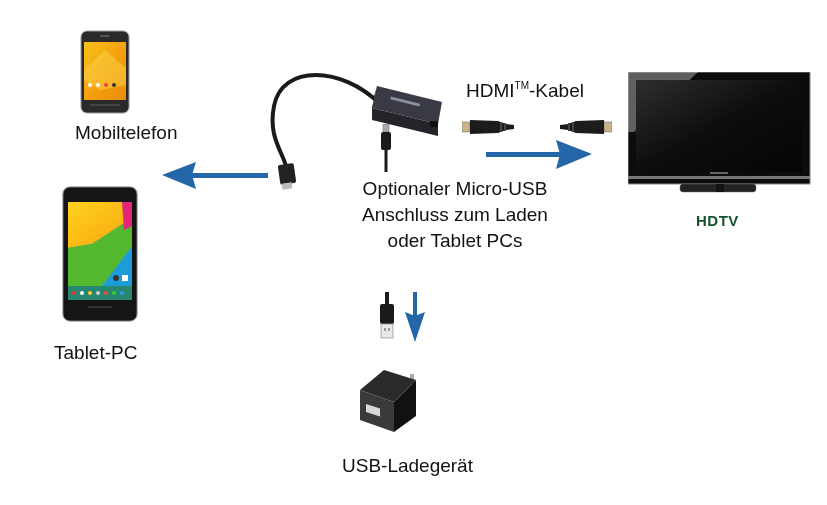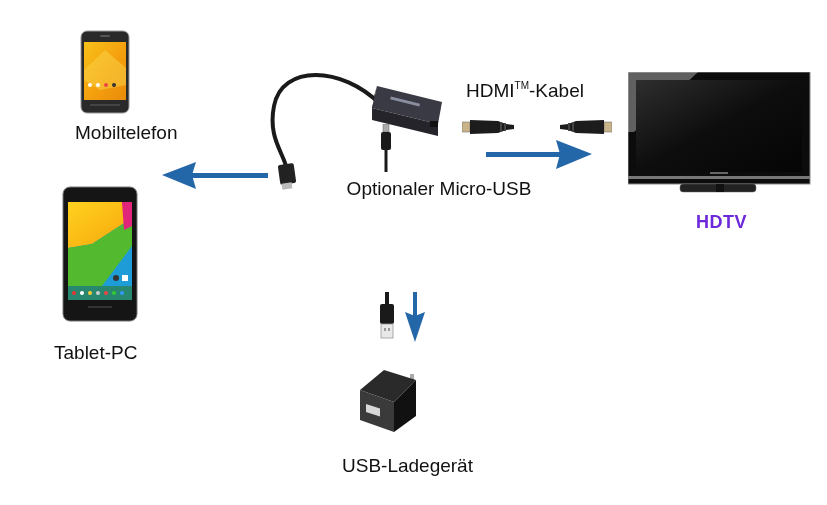--- a/index.html
+++ b/index.html
@@ -1,20 +1,20 @@
 <!DOCTYPE html>
 <html><head>
 <meta charset="utf-8">
 <style>
   html,body{margin:0;padding:0;background:#ffffff;}
   body{width:827px;height:505px;position:relative;overflow:hidden;font-family:"Liberation Sans",sans-serif;color:#111;}
   .abs{position:absolute;}
   .lbl{font-size:19px;color:#111;white-space:nowrap;}
   .center-text{font-size:19px;line-height:26px;text-align:center;color:#111;}
-  .hdtv-lbl{font-size:18px;font-weight:bold;color:#6d28d9;letter-spacing:0.5px;}
+  .hdtv-lbl{font-size:15px;font-weight:bold;color:#14532d;letter-spacing:0.5px;}
   sup{font-size:10px;vertical-align:8px;}
 </style>
 </head>
 <body>
 
 <svg class="abs" style="left:80px;top:30px" width="50" height="84">
   <defs>
     <linearGradient id="phScr" x1="0" y1="0" x2="1" y2="1">
       <stop offset="0" stop-color="#f7c21a"></stop>
         <stop offset="0.5" stop-color="#f5a20e"></stop>
@@ -74,22 +74,24 @@
   <rect x="128" y="34" width="30" height="3" fill="#8a8fa0" transform="rotate(14 143 36)"></rect>
   <rect x="168" y="55" width="8" height="6" fill="#111"></rect>
 </svg>
 
 <svg class="abs" style="left:378px;top:124px" width="16" height="48">
   <rect x="5" y="0" width="6" height="8" fill="#aaa" stroke="#666" stroke-width="0.5"></rect>
   <rect x="3" y="8" width="10" height="18" rx="2" fill="#1a1a1a"></rect>
   <rect x="6.5" y="26" width="3" height="22" fill="#1a1a1a"></rect>
 </svg>
 
-<div class="abs center-text" style="left:316px;top:176px;width:246px">
+<div class="abs center-text" style="left:332px;top:176px;width:246px">
   <div>Optionaler Micro-USB</div>
+  <div>Anschluss zum Laden</div>
+  <div>oder Tablet PCs</div>
 </div>
 
 <div class="abs lbl" style="left:466px;top:80px"><span>HDMI</span><sup>TM</sup><span>-Kabel</span></div>
 
 <svg class="abs" style="left:462px;top:118px" width="52" height="18">
   <rect x="0" y="4" width="8" height="10" fill="#c9b48a" stroke="#666" stroke-width="0.5"></rect>
   <path d="M8,2 L36,3 L44,6 L52,7 L52,11 L44,12 L36,15 L8,16 Z" fill="#1c1c1c"></path>
   <rect x="38" y="4" width="2" height="10" fill="#444"></rect>
     <rect x="42" y="5" width="2" height="8" fill="#444"></rect>
 </svg>

